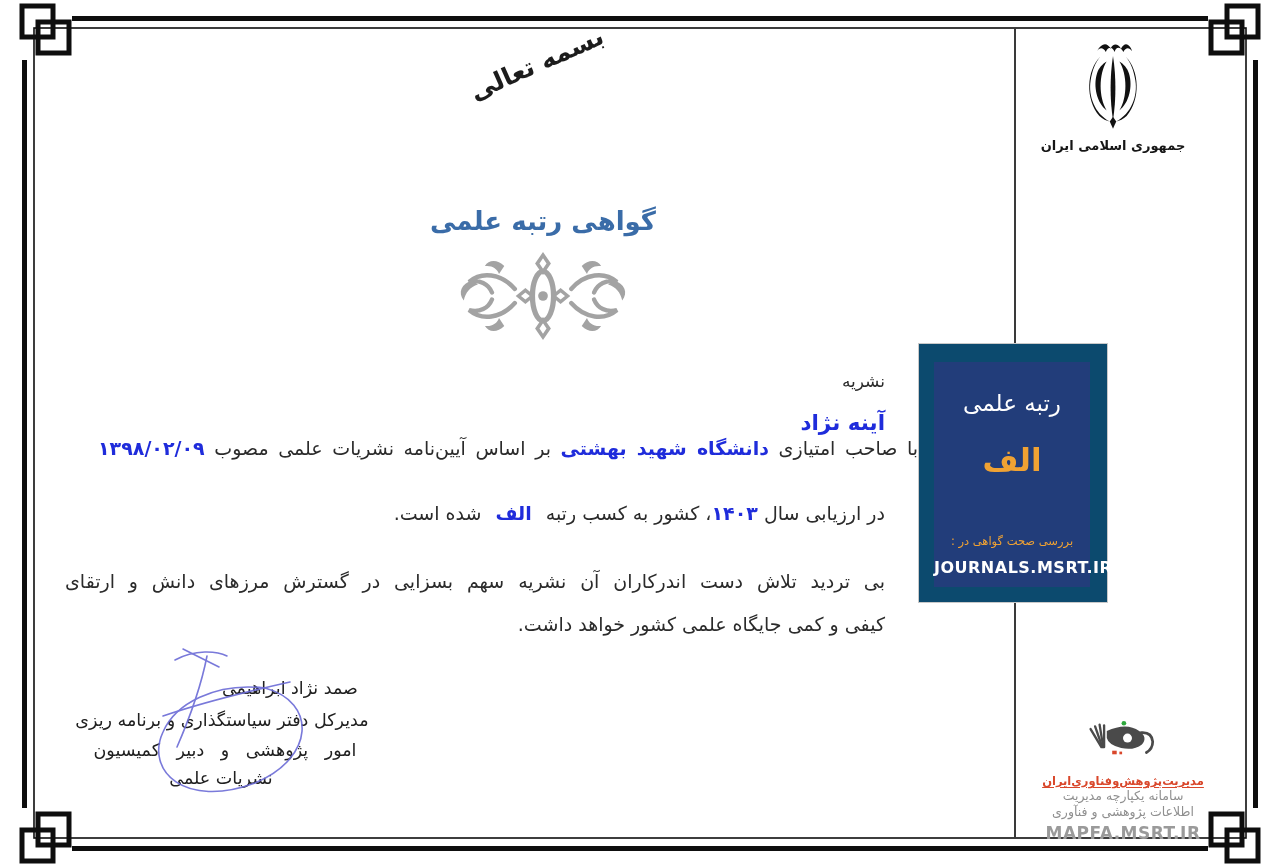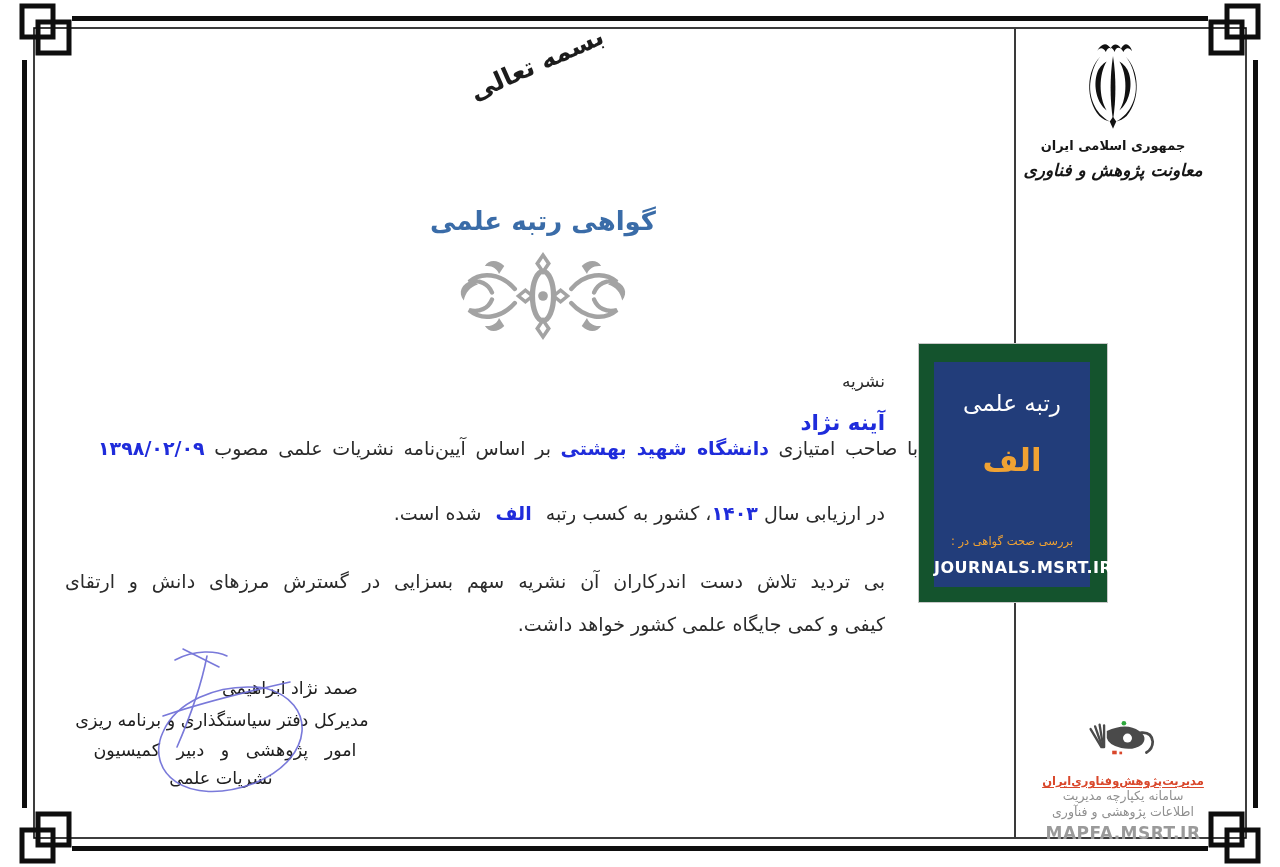--- a/index.html
+++ b/index.html
@@ -55,21 +55,21 @@
   .p1l1{top:433px;margin-left:33px;}
   .p1l2{top:498px;}
   .p2l1{top:566px;word-spacing:2px;}
   .p2l2{top:609px;}
   .hl{color:var(--accent_blue);font-weight:700;}
   .hl-num{color:var(--accent_blue);font-weight:700;}
   .rank-inline{color:var(--accent_blue);font-weight:700;display:inline-block;margin:0 14px;}
 
   
   .rank-card{
-    left:918px;top:343px;width:190px;height:260px;background:#14532d;
+    left:918px;top:343px;width:190px;height:260px;background:#0c4a6e;
     border:1px solid #c9c9c9;z-index:3;
   }
   .rank-box{
     position:absolute;left:15px;top:18px;right:17px;bottom:15px;
     background:var(--navy);direction:rtl;text-align:center;
   }
   .rank-heading{position:absolute;top:28px;width:100%;font-size:23px;color:#fff;font-weight:500;}
   .rank-value{position:absolute;top:80px;width:100%;font-size:31px;color:var(--gold);font-weight:700;}
   .rank-verify-label{position:absolute;top:172px;width:100%;font-size:11.5px;color:var(--gold);}
   .rank-verify-url{position:absolute;top:196px;width:100%;font-size:16px;color:#fff;font-weight:700;
@@ -130,21 +130,20 @@
       <path d="M30 14 C36 3 43 3 47 11 C50 4 56 4 60 11 C64 3 70 3 74 14 C70 9 66 9 63 15 C59 8 54 8 52 15 C49 8 44 8 41 15 C38 9 33 9 30 14 Z"></path>
       <path d="M50 20 C54 45 54 75 50 100 C46 75 46 45 50 20 Z"></path>
       <path d="M50 96 L54 102 L50 111 L46 102 Z"></path>
       <path d="M42 27 C32 43 32 72 42 88 C30 79 25 58 30 42 C32 35 37 30 42 27 Z"></path>
       <path d="M58 27 C68 43 68 72 58 88 C70 79 75 58 70 42 C68 35 63 30 58 27 Z"></path>
       <path d="M34 21 C17 38 15 74 33 95 C37 99 42 101 46 102 C27 92 19 70 22 51 C24 38 28 28 34 21 Z"></path>
       <path d="M66 21 C83 38 85 74 67 95 C63 99 58 101 54 102 C73 92 81 70 78 51 C76 38 72 28 66 21 Z"></path>
     </g>
   </svg>
   <div class="min-line1">جمهوری اسلامی ایران</div>
-  <div class="min-line3">معاونت پژوهش و فناوری</div>
 </div>
 
 <div class="abs cert-title">گواهی رتبه علمی</div>
 
 <div class="abs ornament-wrap">
   <svg width="176" height="96" viewBox="0 0 200 108">
     <g fill="currentColor" stroke="currentColor">
       <g stroke="none">
         <path d="M100 4 L109 17 L100 30 L91 17 Z M100 11 L96 17 L100 23 L104 17 Z" fill-rule="evenodd"></path>
         <path d="M100 78 L109 91 L100 104 L91 91 Z M100 85 L96 91 L100 97 L104 91 Z" fill-rule="evenodd"></path>

